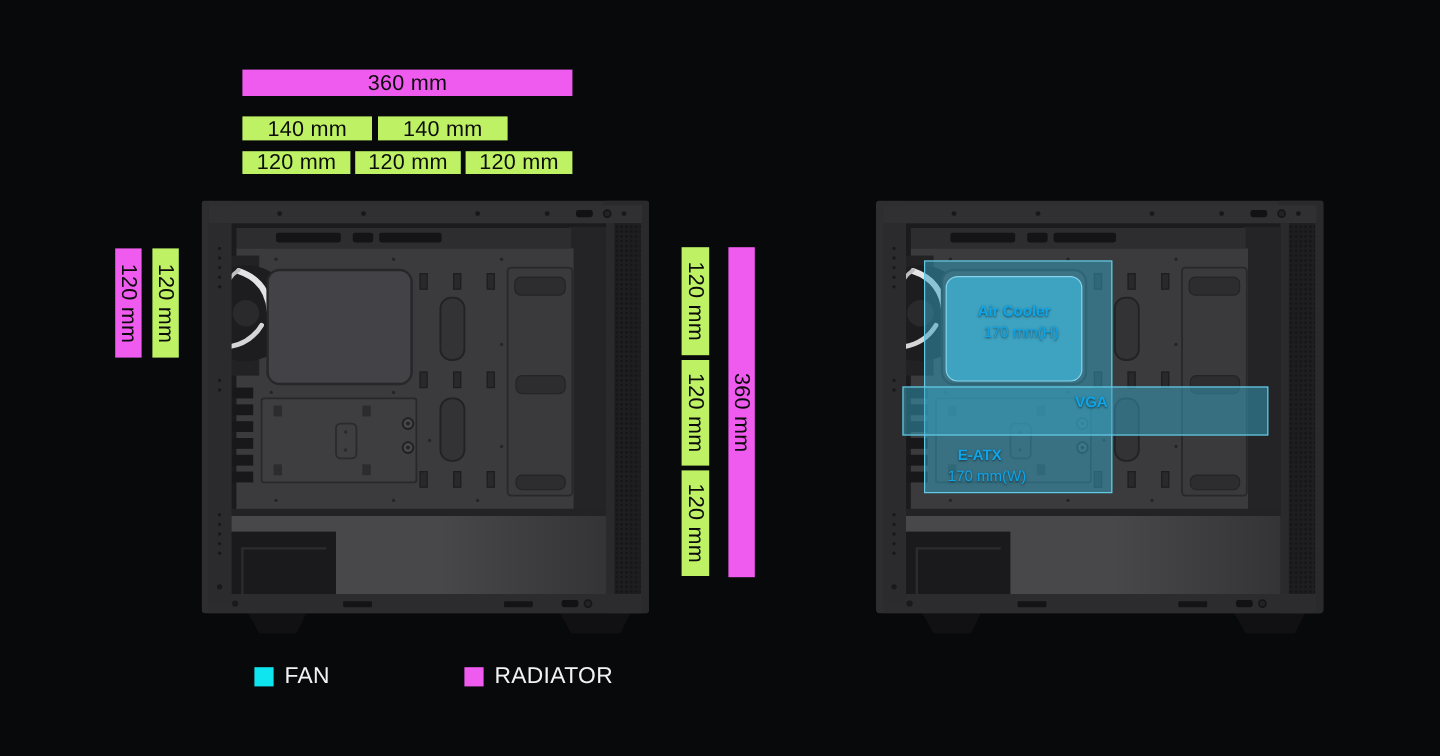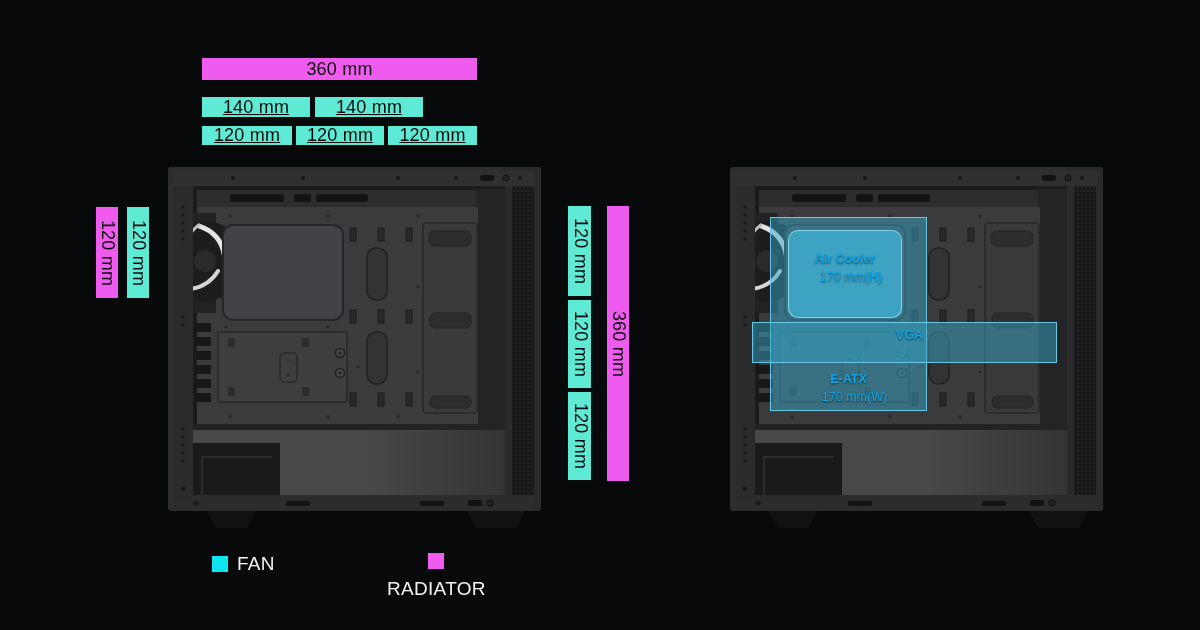--- a/index.html
+++ b/index.html
@@ -14,21 +14,21 @@
   
   .bar {
     position: absolute;
     display: flex;
     align-items: center;
     justify-content: center;
     font-size: 18px;
     color: #0b0b0b;
     letter-spacing: 0.2px;
   }
-  .bar.fan      { background: #5eead4; text-decoration: underline; }
+  .bar.fan      { background: #bef264; }
   .bar.radiator { background: #ef5bef; }
   .bar .vtext {
     position: absolute; left: 50%; top: 50%;
     transform: translate(-50%, -50%) rotate(90deg);
     white-space: nowrap;
   }
 
   
   .case-svg { position: absolute; width: 373px; height: 362px; }
 
@@ -275,27 +275,27 @@
 
   <div class="zone cooler" style="left:788px; top:230px; width:114px; height:88px;"></div>
 
   <div class="zone-label" style="left:788px; top:250px; width:114px;">
     <span class="t">Air Cooler</span>
     <span class="s">170 mm(H)</span>
   </div>
   <div class="zone-label" style="left:752px; top:326px; width:315px;">
     <span class="t">VGA</span>
   </div>
-  <div class="zone-label" style="left:770px; top:370px; width:157px;">
+  <div class="zone-label" style="left:738px; top:370px; width:157px;">
     <span class="t">E-ATX</span>
     <span class="s">170 mm(W)</span>
   </div>
 
   <div class="legend-item" style="left:212px; top:553px;">
     <span class="legend-swatch fan"></span>
     <span>FAN</span>
   </div>
-  <div class="legend-item" style="left:387px; top:553px;flex-direction:column;">
+  <div class="legend-item" style="left:387px; top:553px;">
     <span class="legend-swatch radiator"></span>
     <span>RADIATOR</span>
   </div>
 
 </div>
 
 </body></html>

